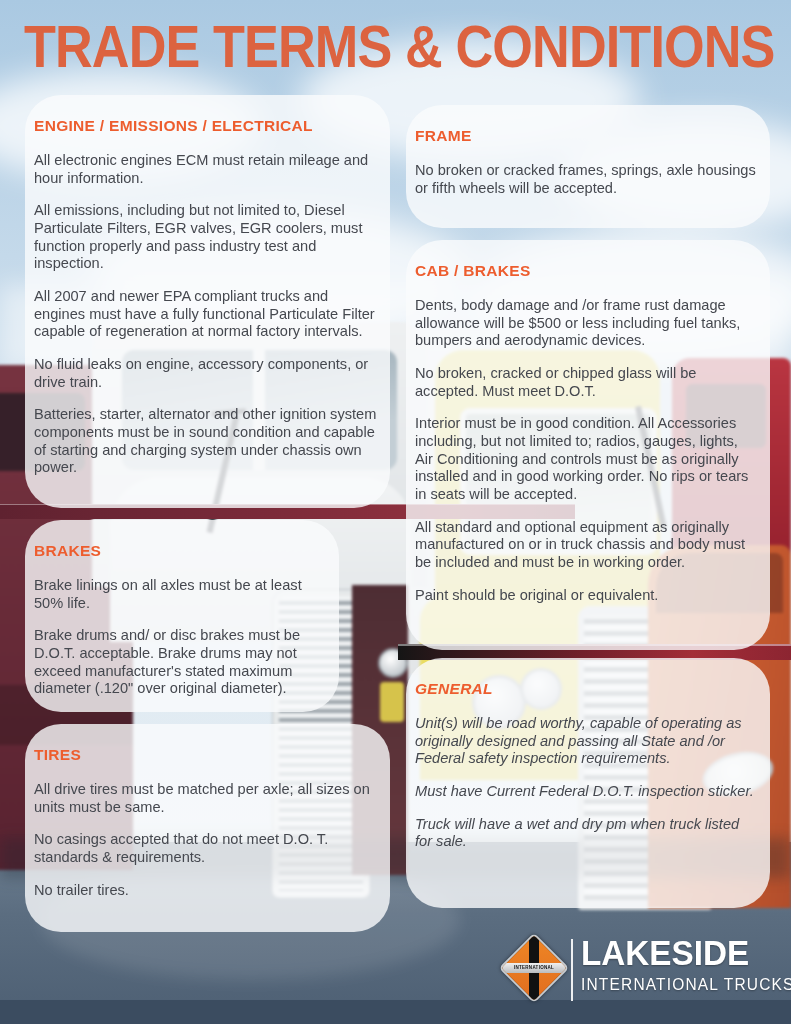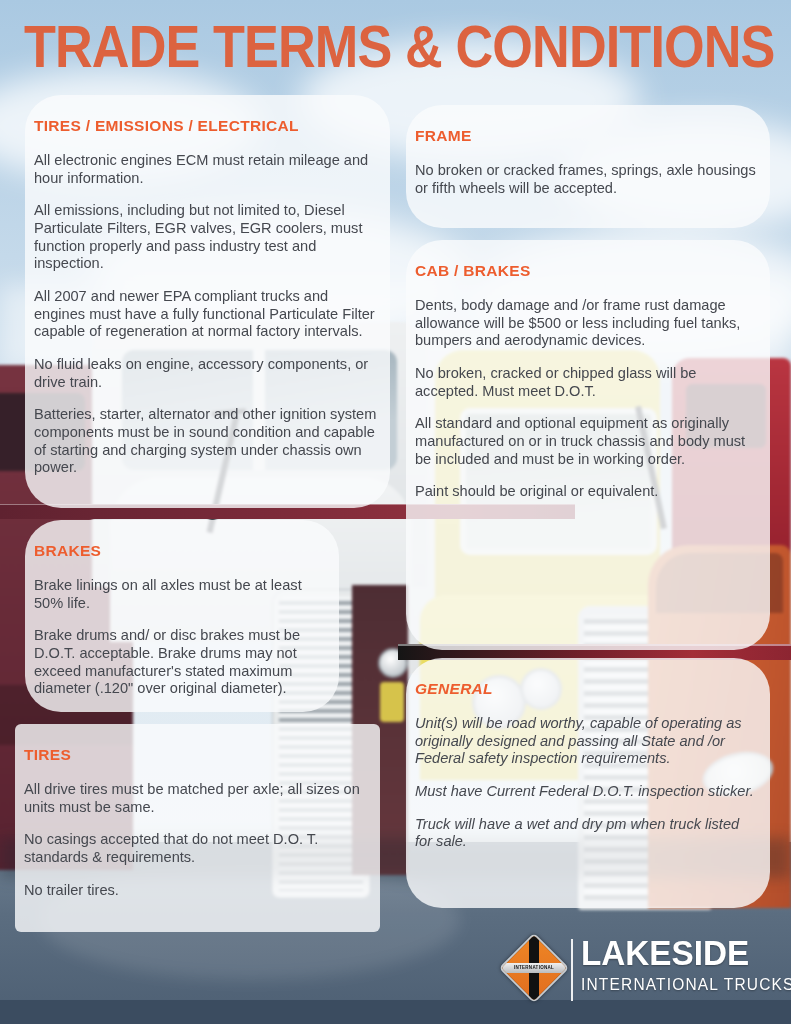--- a/index.html
+++ b/index.html
@@ -68,21 +68,21 @@
   }
   .card{
     position:absolute;z-index:10;box-sizing:border-box;overflow:hidden;
     background:rgba(250,251,252,.8);border-radius:36px;padding:22px 12px 16px 9px;
   }
   .card h2{margin:0 0 17px 0;font-size:15.5px;font-weight:700;color:#ED5D2E;letter-spacing:.3px;}
   .card p{margin:0 0 15px 0;font-size:14.6px;line-height:1.21;color:#45484F;}
   .card p:last-child{margin-bottom:0;}
   .card-engine{left:25px;top:95px;width:365px;height:413px;}
   .card-brakes{left:25px;top:520px;width:314px;height:192px;}
-  .card-tires{left:15px;top:724px;width:365px;height:208px;border-radius:6px;}
+  .card-tires{left:25px;top:724px;width:365px;height:208px;}
   .card-frame{left:406px;top:105px;width:364px;height:123px;}
   .card-cab{left:406px;top:240px;width:364px;height:410px;}
   .card-general{left:406px;top:658px;width:364px;height:250px;font-style:italic;}
   
   .logo{position:absolute;left:495px;top:933px;width:290px;height:75px;z-index:11;}
   .diamond-outer{
     position:absolute;left:14px;top:10px;width:46px;height:46px;
     background:#141414;border:2px solid #c8ccd0;border-radius:5px;
     transform:rotate(45deg);overflow:hidden;box-shadow:0 0 4px rgba(0,0,0,.5);
   }
@@ -160,21 +160,21 @@
       </div>
     </div>
     <div class="stripe-left"></div>
     <div class="stripe-right"></div>
     <div class="shadow-band"></div>
   </div>
 
   <h1 class="title">TRADE TERMS &amp; CONDITIONS</h1>
 
   <div class="card card-engine">
-    <h2>TIRES / EMISSIONS / ELECTRICAL</h2>
+    <h2>ENGINE / EMISSIONS / ELECTRICAL</h2>
     <p>All electronic engines ECM must retain mileage and hour information.</p>
     <p>All emissions, including but not limited to, Diesel Particulate Filters, EGR valves, EGR coolers, must function properly and pass industry test and inspection.</p>
     <p>All 2007 and newer EPA compliant trucks and engines must have a fully functional Particulate Filter capable of regeneration at normal factory intervals.</p>
     <p>No fluid leaks on engine, accessory components, or drive train.</p>
     <p>Batteries, starter, alternator and other ignition system components must be in sound condition and capable of starting and charging system under chassis own power.</p>
   </div>
 
   <div class="card card-brakes">
     <h2>BRAKES</h2>
     <p>Brake linings on all axles must be at least 50% life.</p>
@@ -190,20 +190,21 @@
 
   <div class="card card-frame">
     <h2>FRAME</h2>
     <p>No broken or cracked frames, springs, axle housings or fifth wheels will be accepted.</p>
   </div>
 
   <div class="card card-cab">
     <h2>CAB / BRAKES</h2>
     <p>Dents, body damage and /or frame rust damage allowance will be $500 or less including fuel tanks, bumpers and aerodynamic devices.</p>
     <p>No broken, cracked or chipped glass will be accepted. Must meet D.O.T.</p>
+    <p>Interior must be in good condition. All Accessories including, but not limited to; radios, gauges, lights, Air Conditioning and controls must be as originally installed and in good working order. No rips or tears in seats will be accepted.</p>
     <p>All standard and optional equipment as originally manufactured on or in truck chassis and body must be included and must be in working order.</p>
     <p>Paint should be original or equivalent.</p>
   </div>
 
   <div class="card card-general">
     <h2>GENERAL</h2>
     <p>Unit(s) will be road worthy, capable of operating as originally designed and passing all State and /or Federal safety inspection requirements.</p>
     <p>Must have Current Federal D.O.T. inspection sticker.</p>
     <p>Truck will have a wet and dry pm when truck listed for sale.</p>
   </div>

